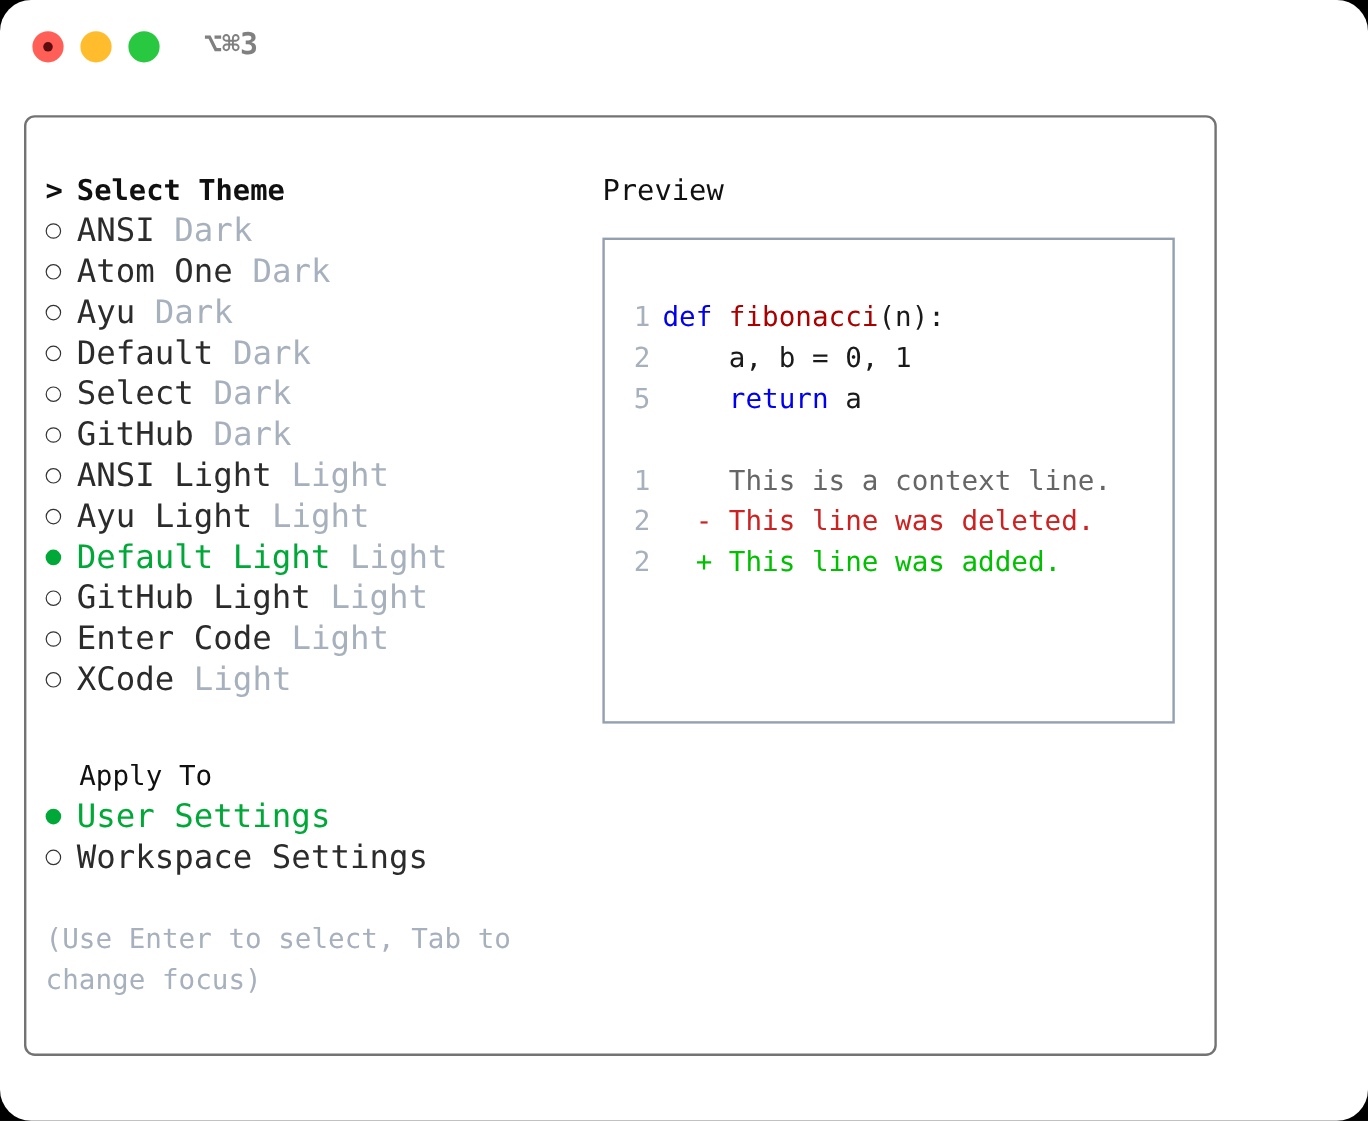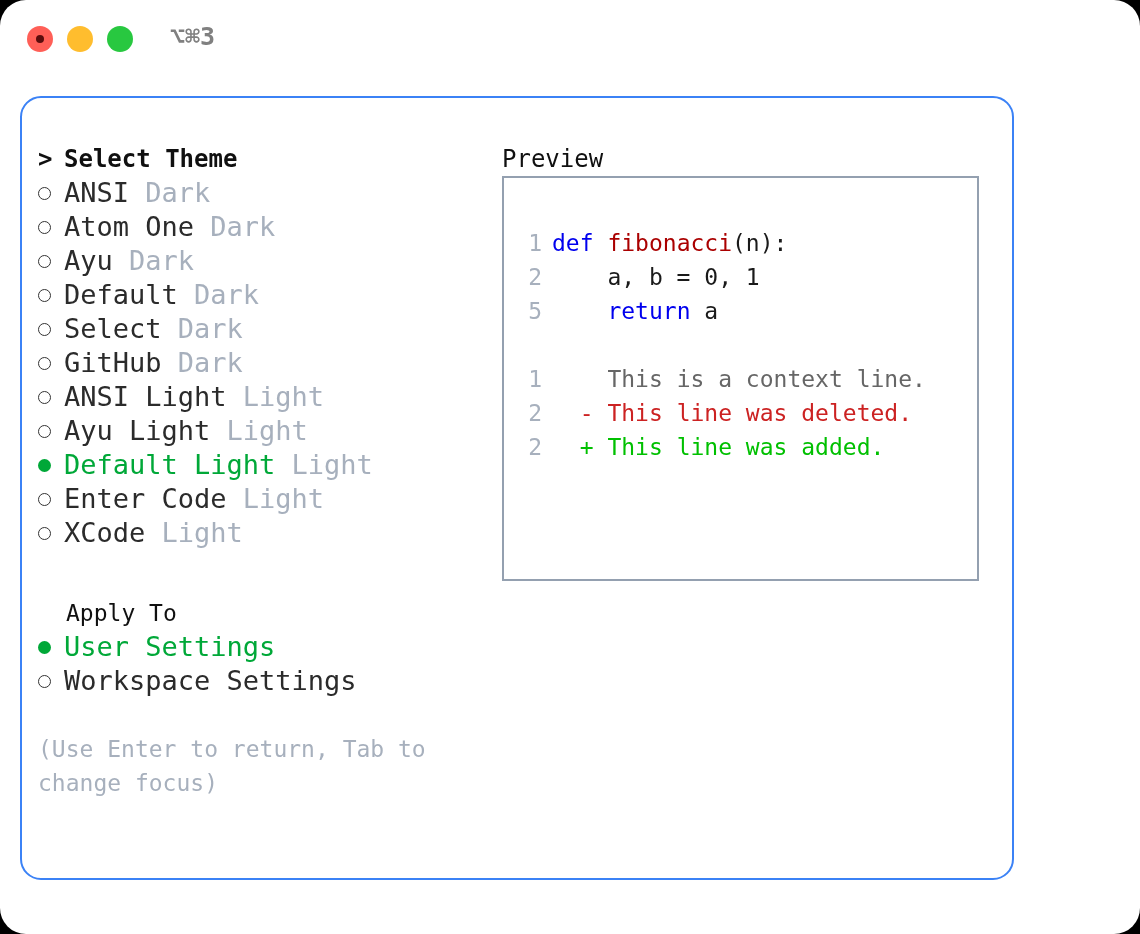--- a/index.html
+++ b/index.html
@@ -61,22 +61,22 @@
     white-space: pre;
   }
 
   
   #panel {
     position: absolute;
     left: 20px;
     top: 96px;
     width: 994px;
     height: 784px;
-    border: 2px solid #3b82f6;
-    border-radius: 21px;
+    border: 2px solid #737373;
+    border-radius: 9px;
     box-sizing: border-box;
     background: #ffffff;
   }
 
   
   #left-col {
     position: absolute;
     left: 16px;
     top: 44px;
     width: 450px;
@@ -149,20 +149,21 @@
   }
   #preview-title {
     font-size: 24px;
     font-weight: normal;
     color: #101010;
     height: 34px;
     line-height: 34px;
     white-space: pre;
   }
   #preview-box {
+    margin-top: 22px;
     width: 477px;
     height: 405px;
     border: 2px solid #94a0b0;
     box-sizing: border-box;
     background: #ffffff;
     position: relative;
   }
   #code-area {
     position: absolute;
     left: 16px;
@@ -212,33 +213,34 @@
       <div id="theme-items">
           <div class="row"><span class="marker"><span class="bullet-ring"></span></span><span class="label-norm">ANSI</span><span> </span><span class="kind">Dark</span></div>
           <div class="row"><span class="marker"><span class="bullet-ring"></span></span><span class="label-norm">Atom One</span><span> </span><span class="kind">Dark</span></div>
           <div class="row"><span class="marker"><span class="bullet-ring"></span></span><span class="label-norm">Ayu</span><span> </span><span class="kind">Dark</span></div>
           <div class="row"><span class="marker"><span class="bullet-ring"></span></span><span class="label-norm">Default</span><span> </span><span class="kind">Dark</span></div>
           <div class="row"><span class="marker"><span class="bullet-ring"></span></span><span class="label-norm">Select</span><span> </span><span class="kind">Dark</span></div>
           <div class="row"><span class="marker"><span class="bullet-ring"></span></span><span class="label-norm">GitHub</span><span> </span><span class="kind">Dark</span></div>
           <div class="row"><span class="marker"><span class="bullet-ring"></span></span><span class="label-norm">ANSI Light</span><span> </span><span class="kind">Light</span></div>
           <div class="row"><span class="marker"><span class="bullet-ring"></span></span><span class="label-norm">Ayu Light</span><span> </span><span class="kind">Light</span></div>
           <div class="row"><span class="marker"><span class="bullet-dot"></span></span><span class="label-sel">Default Light</span><span> </span><span class="kind">Light</span></div>
+          <div class="row"><span class="marker"><span class="bullet-ring"></span></span><span class="label-norm">GitHub Light</span><span> </span><span class="kind">Light</span></div>
           <div class="row"><span class="marker"><span class="bullet-ring"></span></span><span class="label-norm">Enter Code</span><span> </span><span class="kind">Light</span></div>
           <div class="row"><span class="marker"><span class="bullet-ring"></span></span><span class="label-norm">XCode</span><span> </span><span class="kind">Light</span></div>
         </div>
 
       <div id="apply-block">
         <div class="apply-title">Apply To</div>
         <div id="apply-items">
             <div class="row"><span class="marker"><span class="bullet-dot"></span></span><span class="label-sel">User Settings</span></div>
             <div class="row"><span class="marker"><span class="bullet-ring"></span></span><span class="label-norm">Workspace Settings</span></div>
           </div>
       </div>
 
-      <div id="hint">(Use Enter to return, Tab to change focus)</div>
+      <div id="hint">(Use Enter to select, Tab to change focus)</div>
     </div>
 
     <div id="right-col">
       <div id="preview-title">Preview</div>
       <div id="preview-box">
         <div id="code-area">
           <div id="code-lines">
               <div class="code-line"><span class="ln">1</span><span class="kw">def </span><span class="fn">fibonacci</span><span class="plain">(n):</span></div>
               <div class="code-line"><span class="ln">2</span><span class="plain">    a, b = 0, 1</span></div>
               <div class="code-line"><span class="ln">5</span><span class="plain">    </span><span class="kw">return </span><span class="plain">a</span></div>

